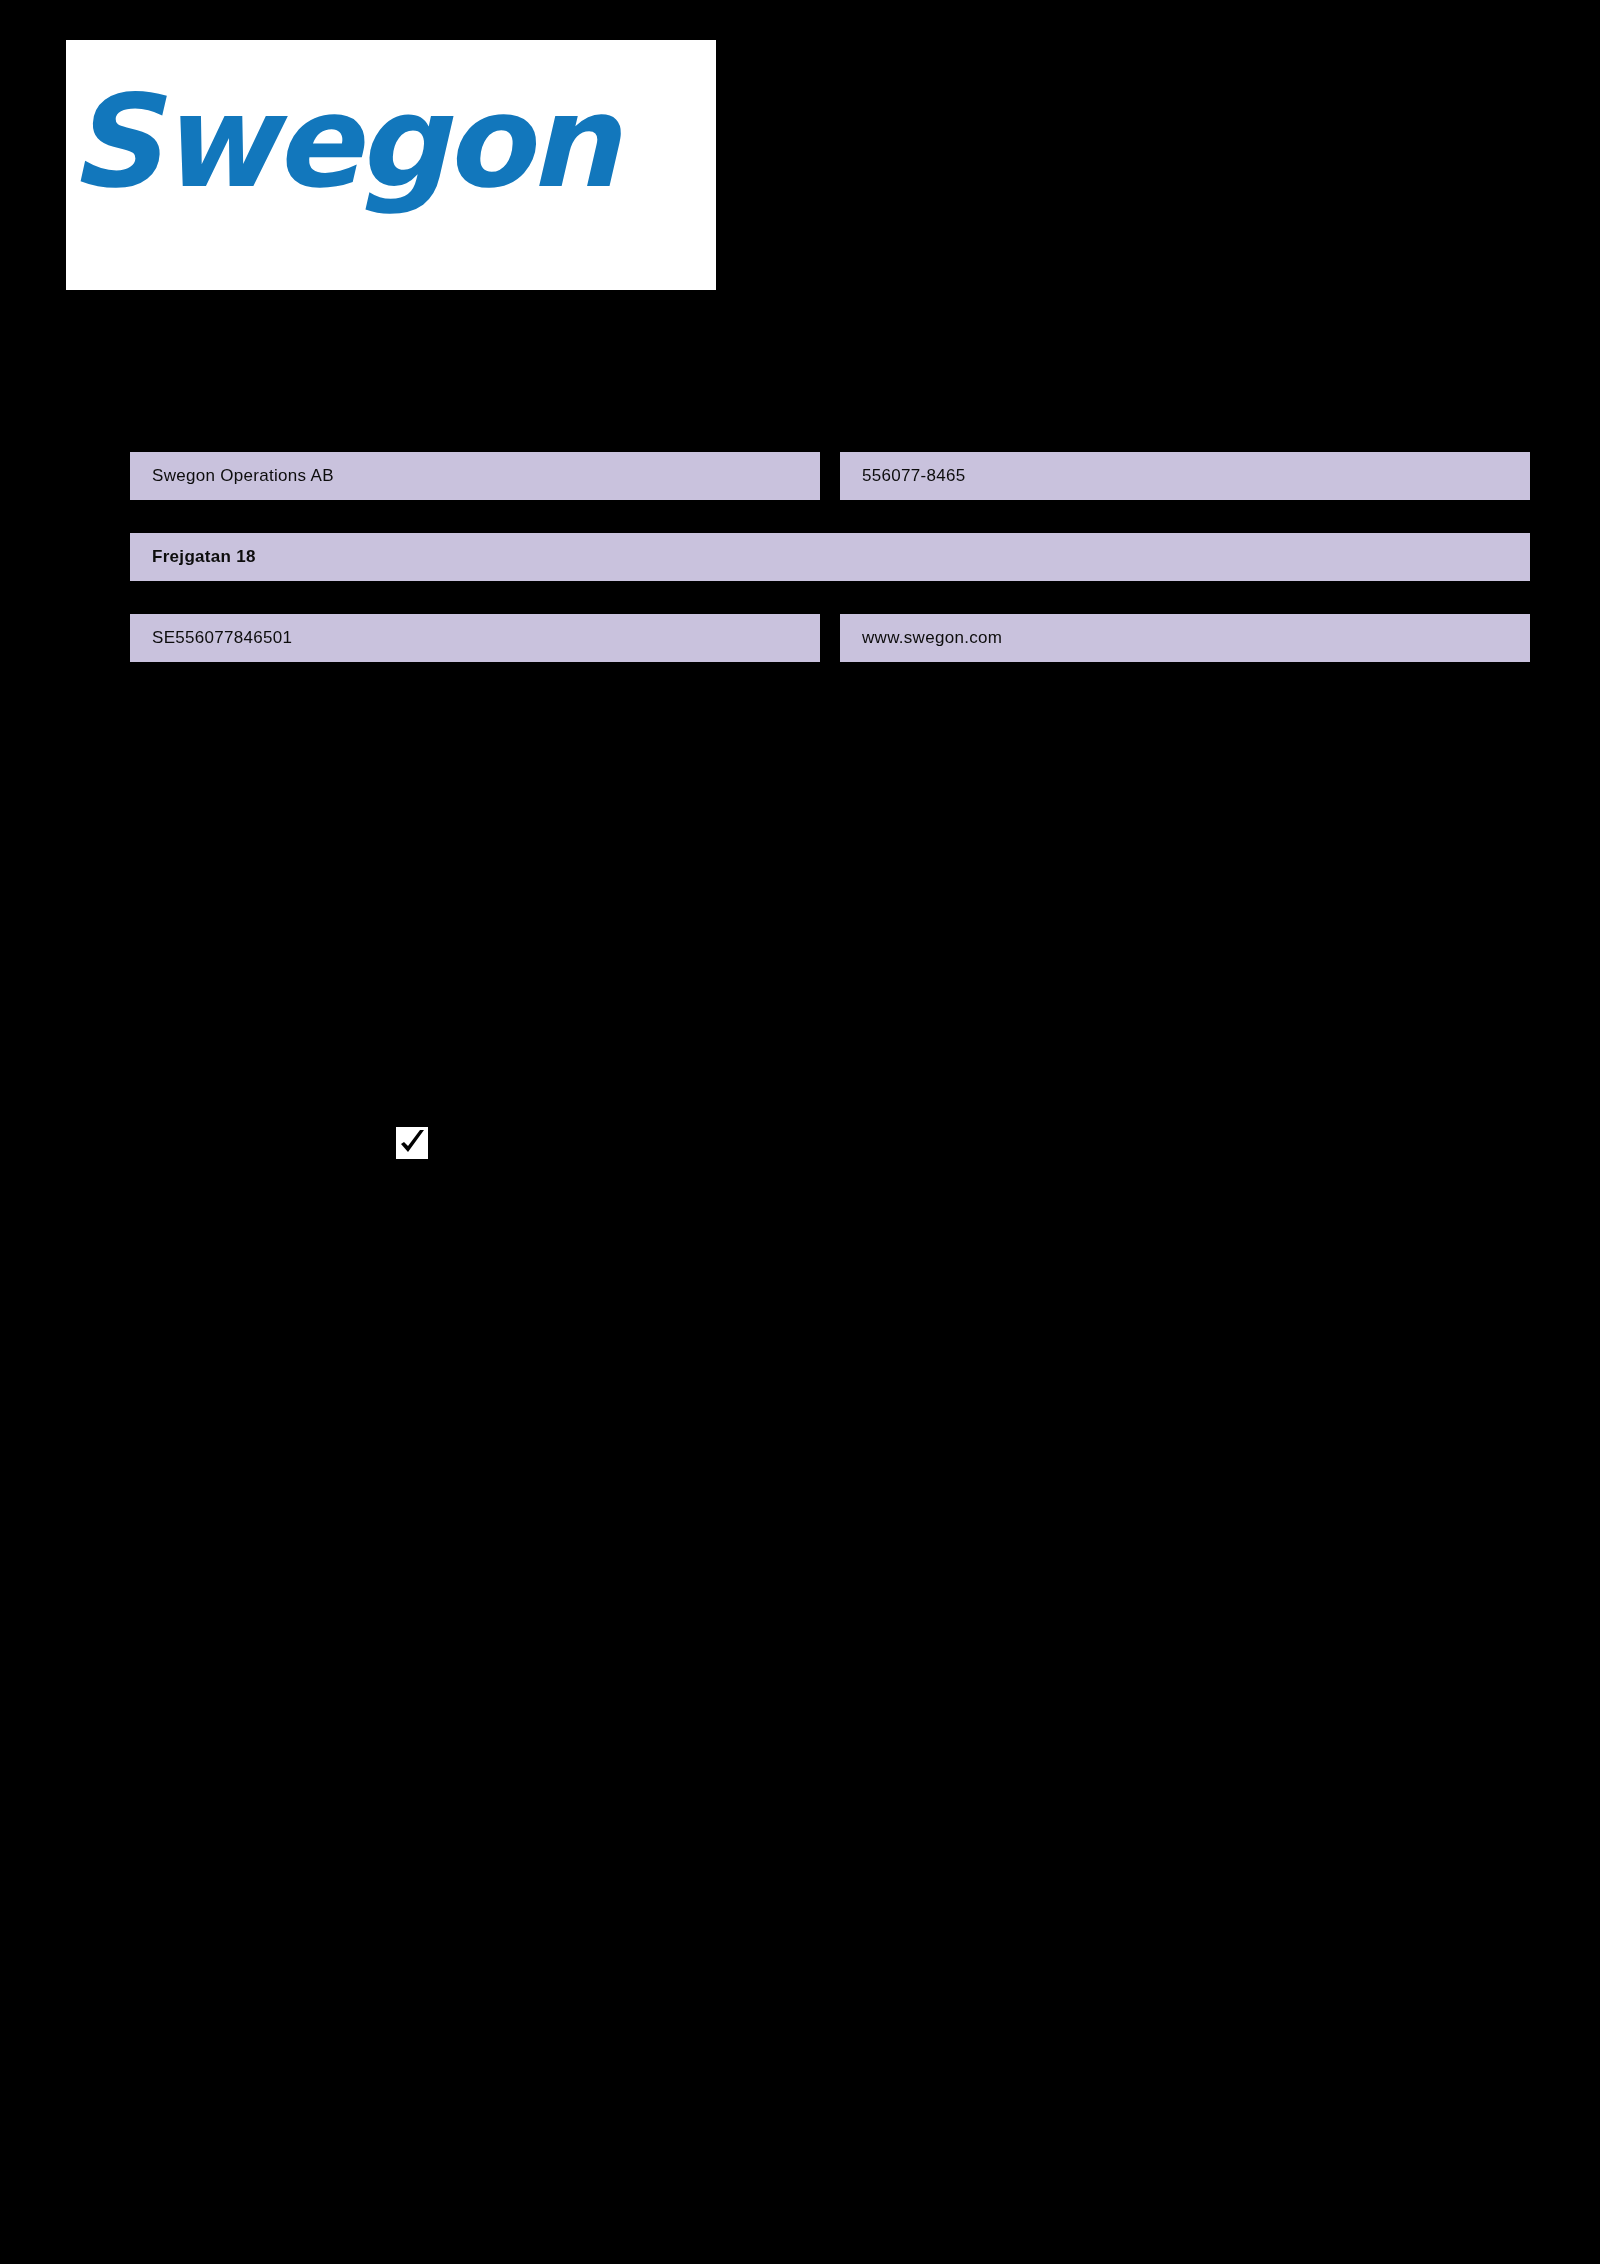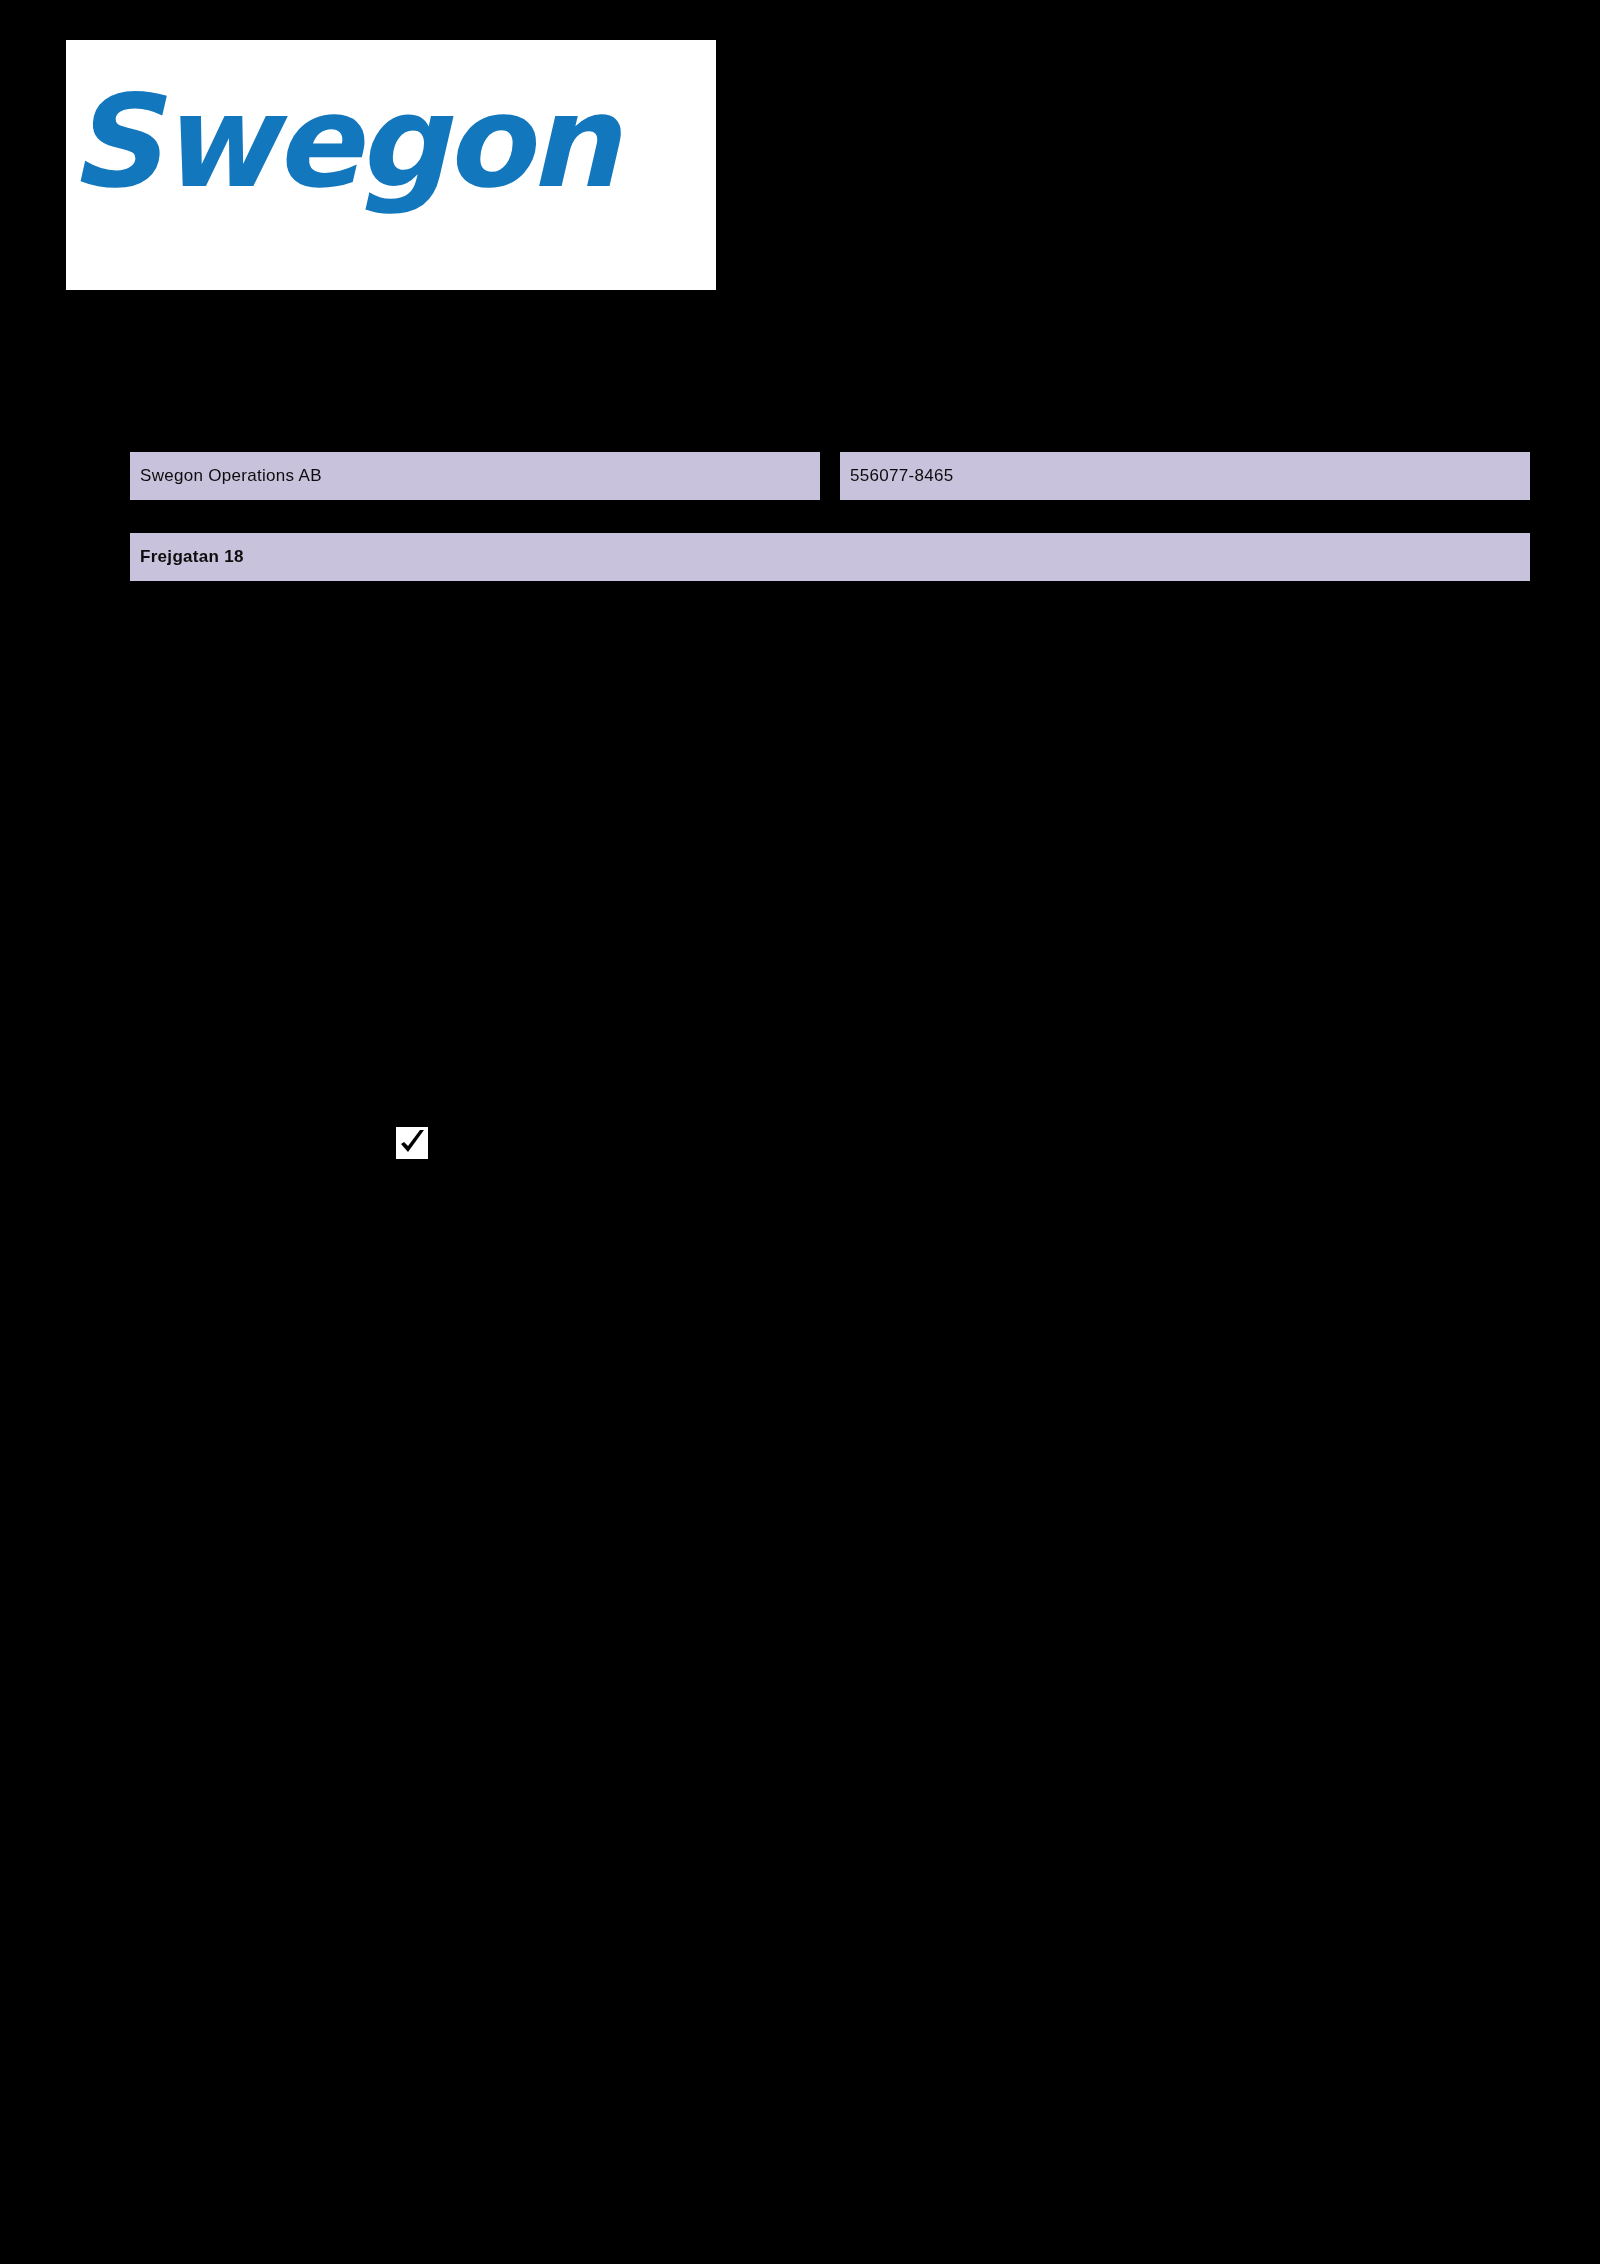--- a/index.html
+++ b/index.html
@@ -65,21 +65,21 @@
     display: flex;
     gap: 20px;
     margin-bottom: 33px;
   }
   .field {
     flex: 1 1 0;
     height: 48px;
     background: #c9c2dd;
     display: flex;
     align-items: center;
-    padding: 0 10px;
+    padding: 0 22px;
     box-sizing: border-box;
   }
   .field-value {
     font-size: 17px;
     color: #0d0d0d;
     letter-spacing: 0.3px;
     white-space: nowrap;
     overflow: hidden;
   }
   .field-value.bold {
@@ -122,20 +122,28 @@
     </div>
   </div>
 
   <div class="field-row">
     <div class="field">
       <span class="field-value bold">Frejgatan 18</span>
     </div>
   </div>
 
 
+  <div class="field-row">
+    <div class="field">
+      <span class="field-value">SE556077846501</span>
+    </div>
+    <div class="field">
+      <span class="field-value">www.swegon.com</span>
+    </div>
+  </div>
 
 </div>
 
 <div class="checkbox">
   <svg width="32" height="32" viewBox="0 0 32 32">
     <path d="M5 17 L12 25 L28 3 L24 3 L12 19 L8 15 Z" fill="#000000"></path>
   </svg>
 </div>
 
 </body></html>

